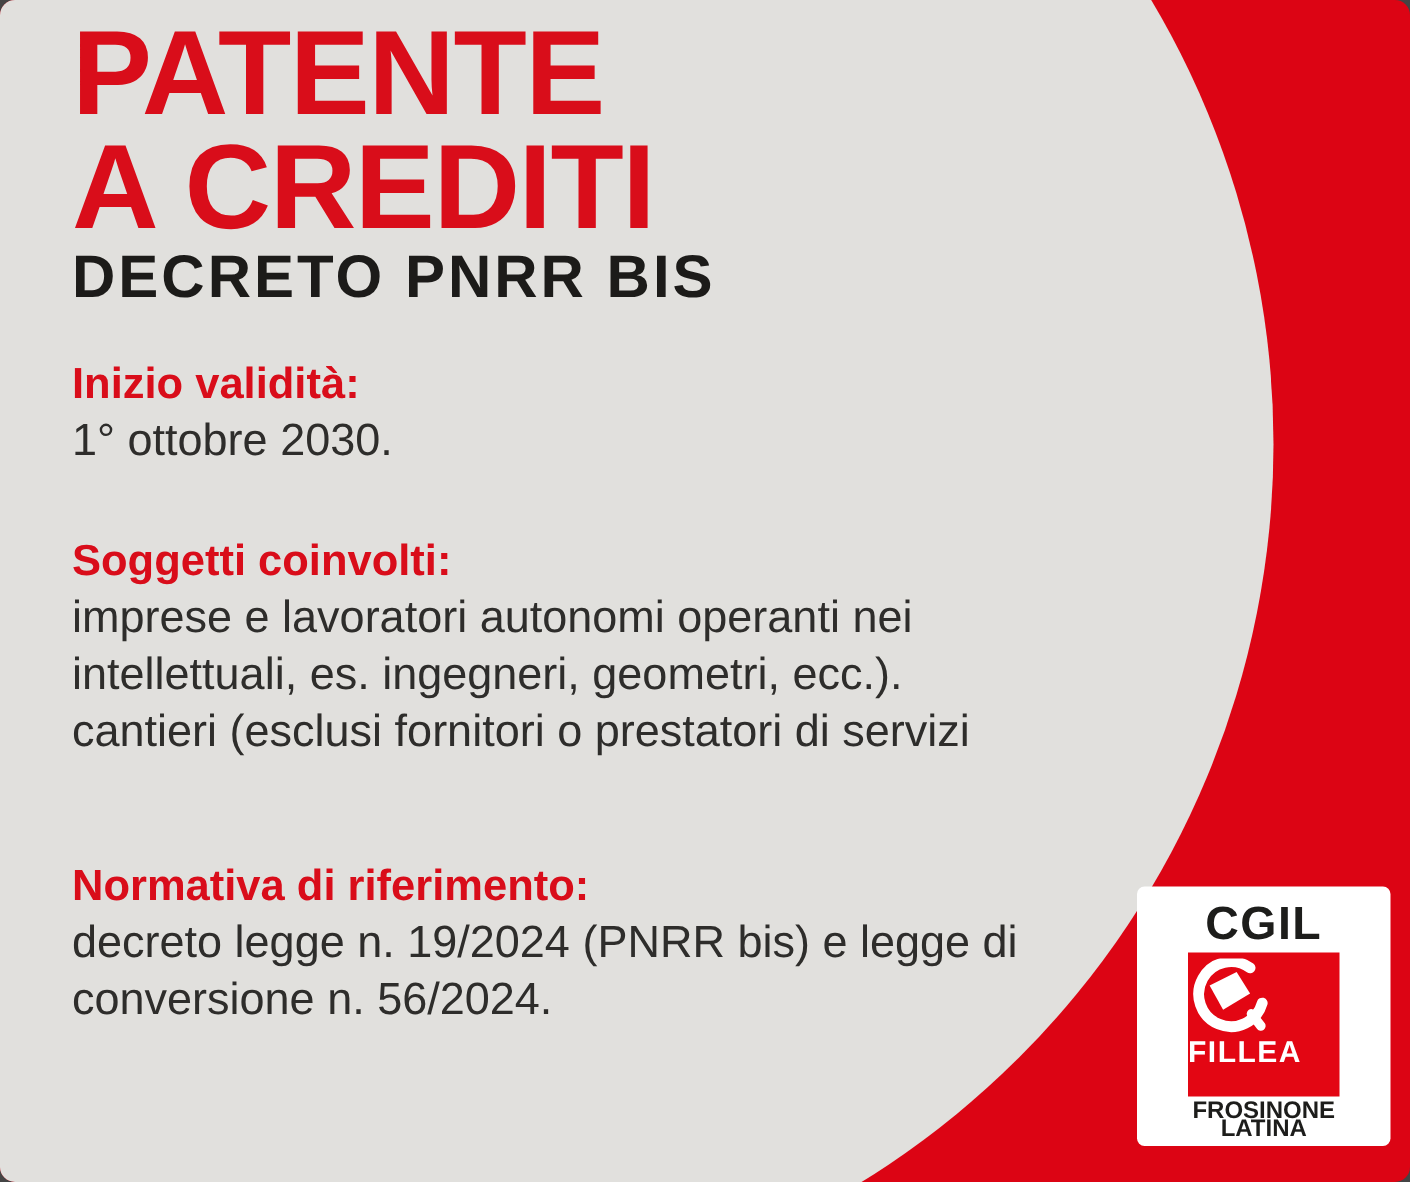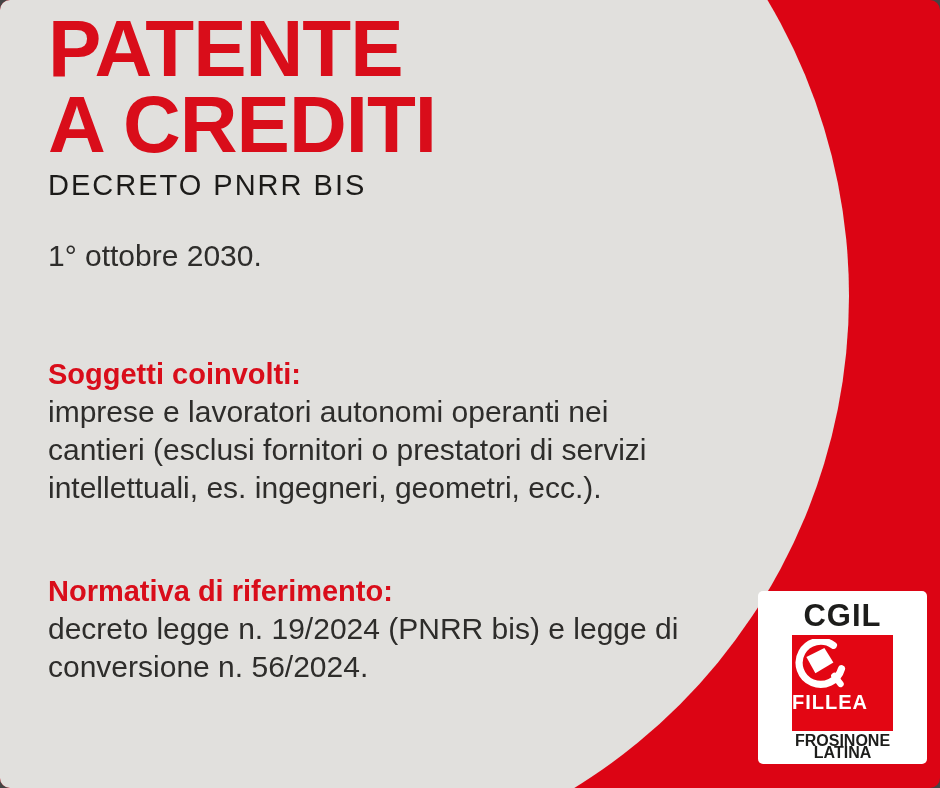--- a/index.html
+++ b/index.html
@@ -23,21 +23,21 @@
   .gray-circle{
     position:absolute;left:-307px;top:-282px;width:1156px;height:1156px;
     border-radius:50%;background:var(--gray);
   }
   .title-block{position:absolute;left:48px;top:11px;}
   .title-block h1{
     margin:0;font-size:80px;line-height:76px;font-weight:700;
     color:var(--accent);letter-spacing:-1px;
   }
   .subtitle{
-    font-size:29px;font-weight:400;color:var(--subtitle);
+    font-size:40px;font-weight:700;color:var(--subtitle);
     letter-spacing:2px;margin-top:2px;line-height:40px;
   }
   .sec{position:absolute;left:48px;}
   .sec .h{font-size:29px;font-weight:700;color:var(--accent);line-height:38px;}
   .sec .l{font-size:30px;font-weight:400;color:var(--text);line-height:38px;}
   .sec1{top:237px;}
   .sec2{top:355px;}
   .sec3{top:572px;}
   .logo{
     position:absolute;left:758px;top:591px;width:169px;height:173px;
@@ -72,28 +72,29 @@
 
   <header class="title-block">
     <h1>
         <div>PATENTE</div>
         <div>A CREDITI</div>
       </h1>
     <div class="subtitle">DECRETO PNRR BIS</div>
   </header>
 
   <section class="sec sec1">
+    <div class="h">Inizio validità:</div>
     <div class="l">1° ottobre 2030.</div>
   </section>
 
   <section class="sec sec2">
     <div class="h">Soggetti coinvolti:</div>
     <div class="l">imprese e lavoratori autonomi operanti nei</div>
+    <div class="l">intellettuali, es. ingegneri, geometri, ecc.).</div>
     <div class="l">cantieri (esclusi fornitori o prestatori di servizi</div>
-    <div class="l">intellettuali, es. ingegneri, geometri, ecc.).</div>
   </section>
 
   <section class="sec sec3">
     <div class="h">Normativa di riferimento:</div>
     <div class="l">decreto legge n. 19/2024 (PNRR bis) e legge di</div>
     <div class="l">conversione n. 56/2024.</div>
   </section>
 
   <div class="logo">
     <div class="logo-org">CGIL</div>

